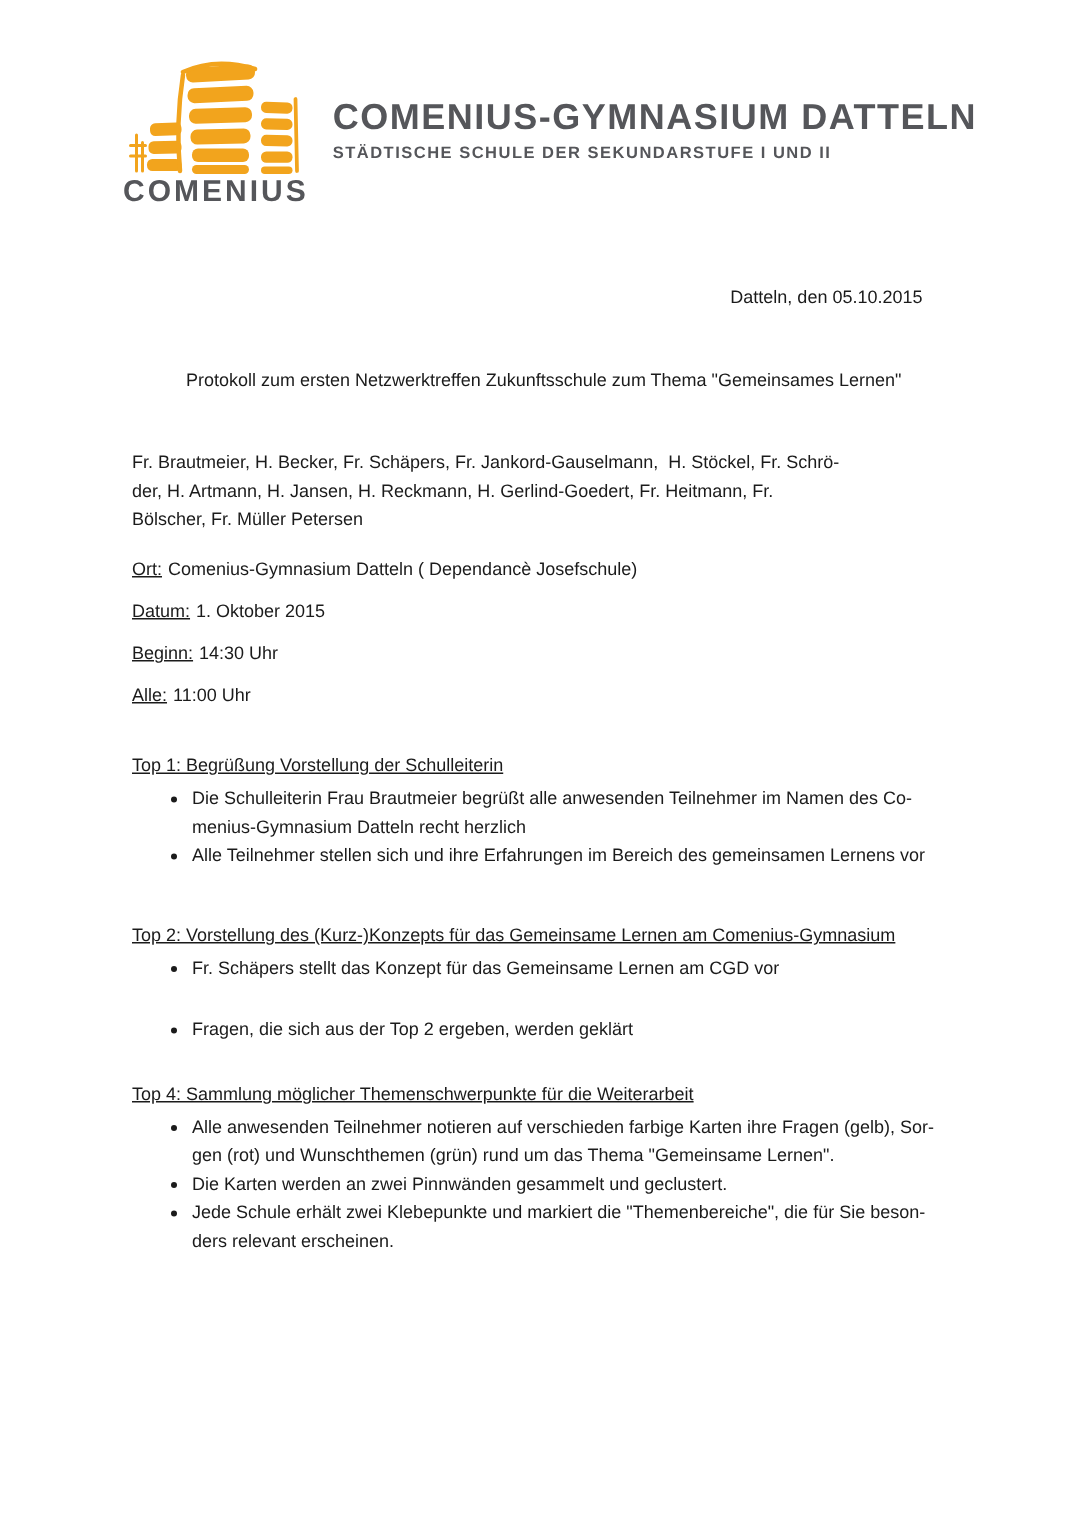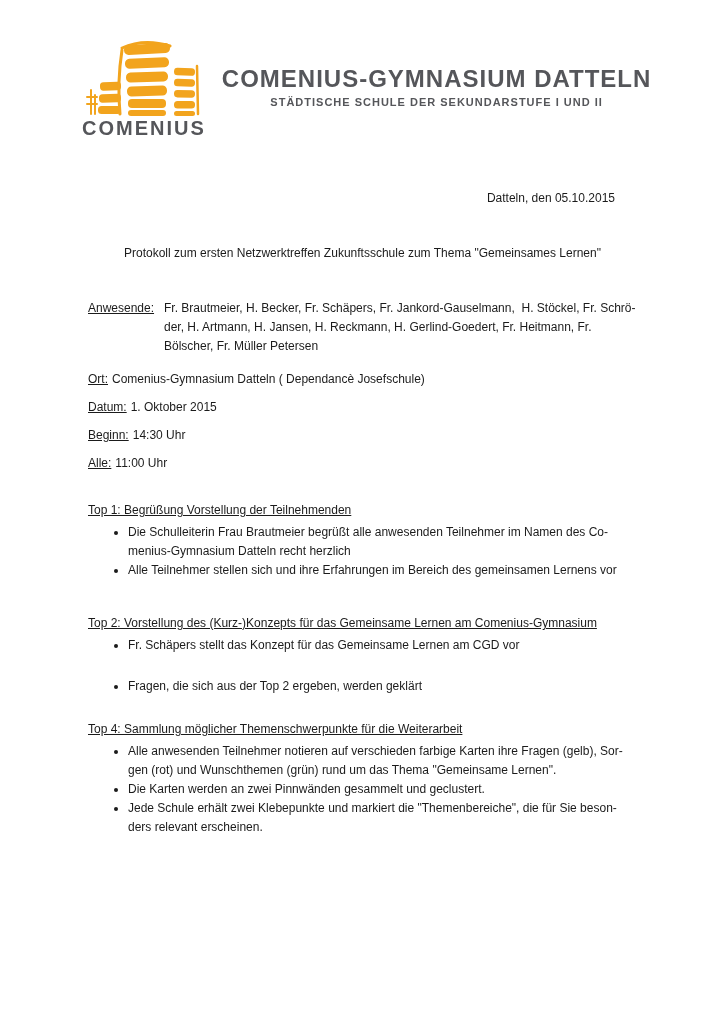--- a/index.html
+++ b/index.html
@@ -17,21 +17,21 @@
     overflow:hidden;
   }
   
   .header{display:flex;align-items:flex-start;}
   .logo{display:flex;flex-direction:column;align-items:flex-end;margin-left:-6px;}
   .logo svg{display:block;}
   .wordmark{
     font-size:20px;line-height:22px;font-weight:600;letter-spacing:2px;
     color:var(--brandgray);margin-top:1px;
   }
-  .header-text{margin-left:16px;padding-top:26px;text-align:center;}
+  .header-text{margin-left:16px;padding-top:26px;}
   .school-name{
     font-size:24px;line-height:26px;font-weight:bold;letter-spacing:1px;
     color:var(--brandgray);white-space:nowrap;
   }
   .school-subtitle{
     font-size:11px;line-height:14px;font-weight:bold;letter-spacing:1px;
     color:var(--brandgray);margin-top:3px;white-space:nowrap;
   }
   
   .date-line{text-align:right;margin-top:50px;padding-right:22px;}
@@ -101,33 +101,32 @@
       <div class="school-name">COMENIUS-GYMNASIUM DATTELN</div>
       <div class="school-subtitle">STÄDTISCHE SCHULE DER SEKUNDARSTUFE I UND II</div>
     </div>
   </header>
 
   <div class="date-line">Datteln, den 05.10.2015</div>
 
   <h1 class="doc-title">Protokoll zum ersten Netzwerktreffen Zukunftsschule zum Thema "Gemeinsames Lernen"</h1>
 
   <div class="attendees">
-    <span class="label-box"><span class="u">Anwesende:</span></span>
     <span class="value prewrap">Fr. Brautmeier, H. Becker, Fr. Schäpers, Fr. Jankord-Gauselmann,  H. Stöckel, Fr. Schrö-
 der, H. Artmann, H. Jansen, H. Reckmann, H. Gerlind-Goedert, Fr. Heitmann, Fr.
 Bölscher, Fr. Müller Petersen</span>
   </div>
 
   <div class="meta-line first"><span class="u">Ort:</span><span class="value">Comenius-Gymnasium Datteln ( Dependancè Josefschule)</span></div>
   <div class="meta-line"><span class="u">Datum:</span><span class="value">1. Oktober 2015</span></div>
   <div class="meta-line"><span class="u">Beginn:</span><span class="value">14:30 Uhr</span></div>
   <div class="meta-line"><span class="u">Alle:</span><span class="value">11:00 Uhr</span></div>
 
   <section class="section s1">
-    <div class="section-heading">Top 1: Begrüßung Vorstellung der Teilnehmenden</div>
+    <div class="section-heading">Top 1: Begrüßung Vorstellung der Schulleiterin</div>
     <ul class="bullets">
       <li><span class="prewrap">Die Schulleiterin Frau Brautmeier begrüßt alle anwesenden Teilnehmer im Namen des Co-
 menius-Gymnasium Datteln recht herzlich</span></li>
       <li><span class="prewrap">Alle Teilnehmer stellen sich und ihre Erfahrungen im Bereich des gemeinsamen Lernens vor</span></li>
     </ul>
   </section>
 
   <section class="section s2">
     <div class="section-heading">Top 2: Vorstellung des (Kurz-)Konzepts für das Gemeinsame Lernen am Comenius-Gymnasium</div>
     <ul class="bullets">

